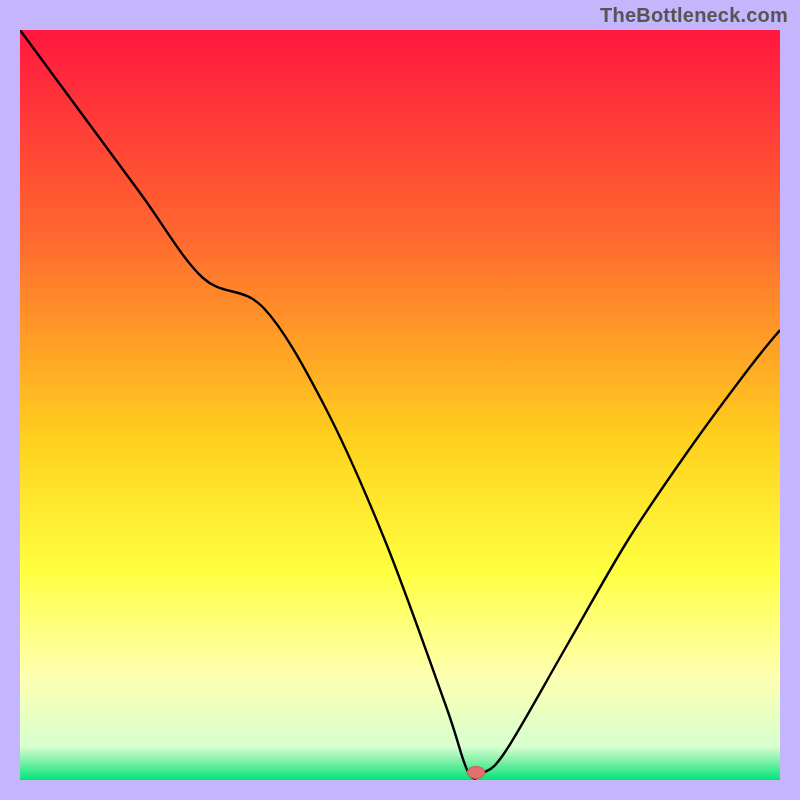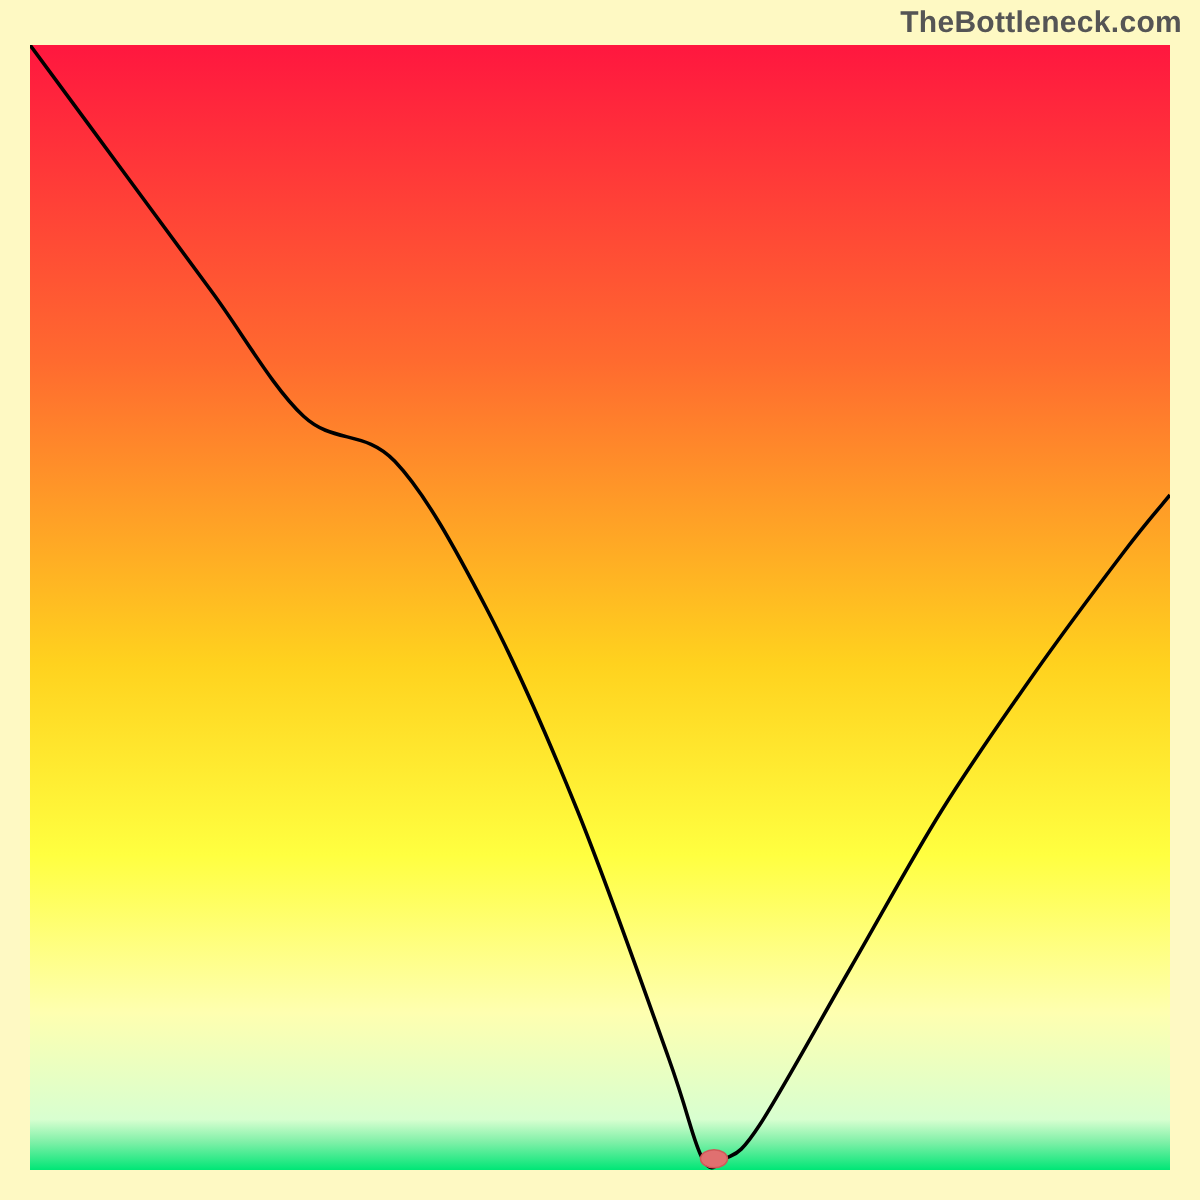--- a/index.html
+++ b/index.html
@@ -7,21 +7,21 @@
     padding: 0;
     width: 800px;
     height: 800px;
     background: #000;
     font-family: Arial, Helvetica, sans-serif;
     overflow: hidden;
   }
   .outer {
     width: 800px;
     height: 800px;
-    background: #fef9c3;
+    background: #c4b5fd;
     position: relative;
   }
   .watermark {
     position: absolute;
     top: 4px;
     right: 12px;
     color: #555;
     font-size: 20px;
     font-weight: 600;
     letter-spacing: 0.2px;

